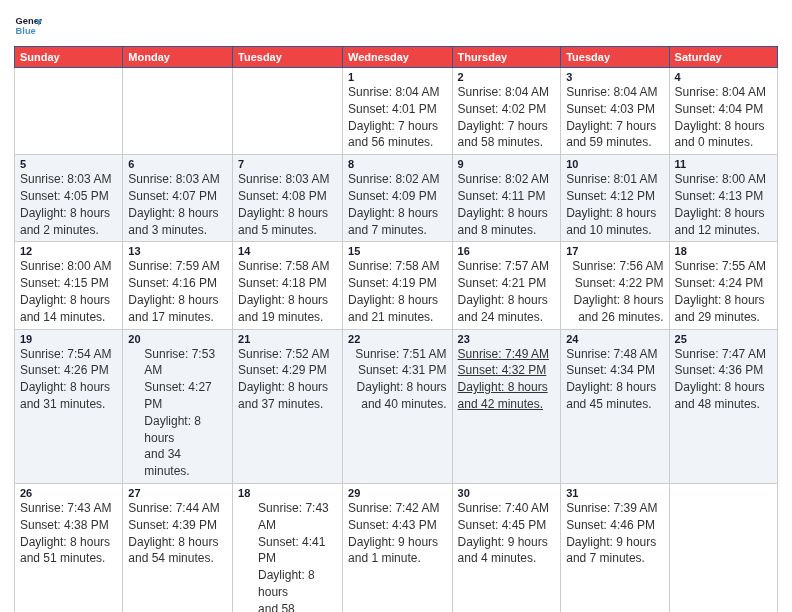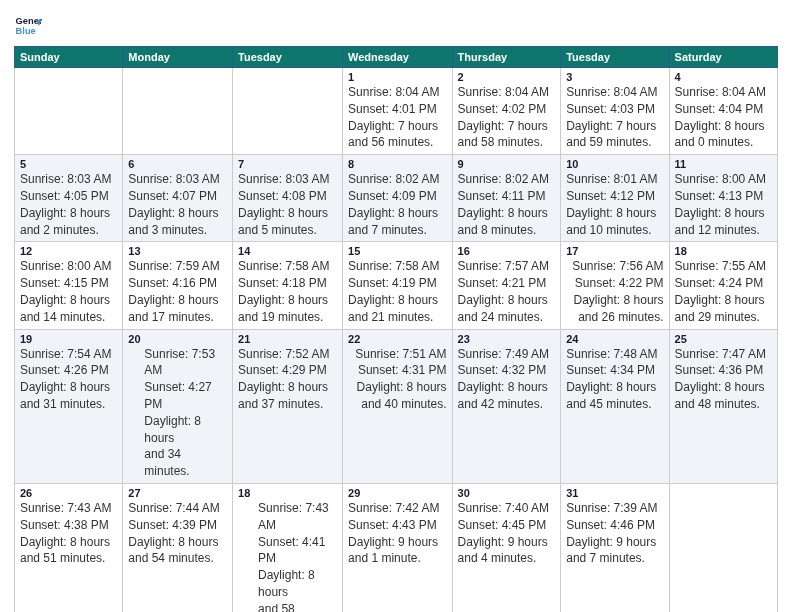--- a/index.html
+++ b/index.html
@@ -54,21 +54,21 @@
       font-size: 13px;
       color: #333;
       margin-top: 2px;
     }
     .calendar-table {
       width: 100%;
       border-collapse: collapse;
       flex: 1;
     }
     .calendar-table thead th {
-      background: #0f766e;
+      background: #ef4444;
       color: #fff;
       font-size: 11px;
       font-weight: bold;
       padding: 4px 5px;
       text-align: left;
       border: 1px solid #2a5a94;
     }
     .calendar-table tbody td {
       border: 1px solid #ccc;
       vertical-align: top;
@@ -290,21 +290,21 @@
           </td>
           <td>
             <span class="day-number">22</span>
             <div class="day-detail" style="white-space: pre-line; text-align: right;">Sunrise: 7:51 AM
 Sunset: 4:31 PM
 Daylight: 8 hours
 and 40 minutes.</div>
           </td>
           <td>
             <span class="day-number">23</span>
-            <div class="day-detail" style="white-space: pre-line;">Sunrise: 7:49 AM
+            <div class="day-detail" style="white-space: pre-line; text-decoration: underline;">Sunrise: 7:49 AM
 Sunset: 4:32 PM
 Daylight: 8 hours
 and 42 minutes.</div>
           </td>
           <td>
             <span class="day-number">24</span>
             <div class="day-detail" style="white-space: pre-line;">Sunrise: 7:48 AM
 Sunset: 4:34 PM
 Daylight: 8 hours
 and 45 minutes.</div>

